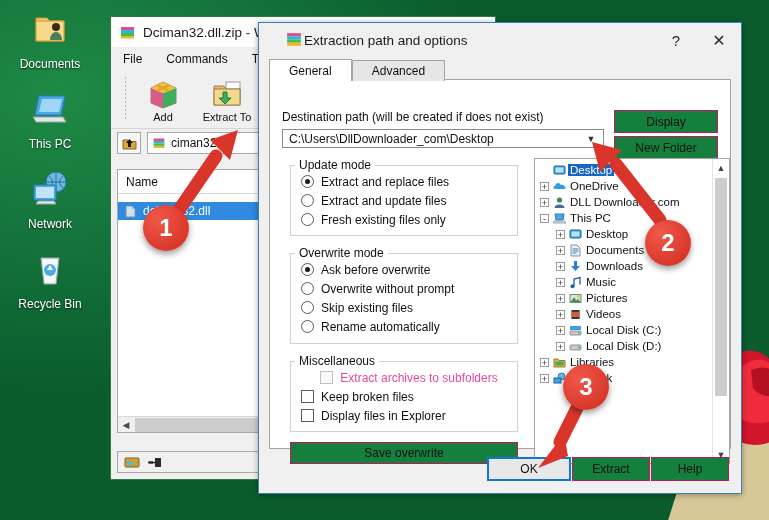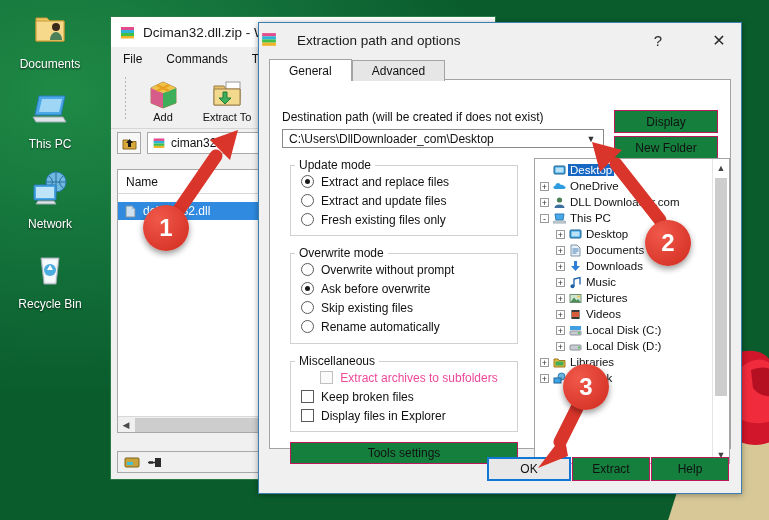--- a/index.html
+++ b/index.html
@@ -57,21 +57,21 @@
   .hscroll .arw { width:16px; height:16px; display:flex; align-items:center;
     justify-content:center; font-size:9px; color:#4c4c4c; }
   .hscroll .thumb { height:14px; flex:1; background:#cdcdcd; margin:0 1px; }
   #winrar .wr-status { position:absolute; left:6px; right:6px; bottom:6px; height:22px;
     background:#f0f0f0; border:1px solid #a8a8a8; display:flex; align-items:center;
     gap:7px; padding-left:6px; }
 
   
   #dlg { position:absolute; left:258px; top:22px; width:484px; height:472px;
     background:#f0f0f0; border:1px solid #3c7fb1; box-shadow:0 1px 6px rgba(0,0,0,.35); }
-  #dlg .d-title { height:34px; display:flex; align-items:center; padding-left:1px; gap:19px; }
+  #dlg .d-title { height:34px; display:flex; align-items:center; padding-left:26px; gap:1px; }
   #dlg .d-title .dt { font-size:13.5px; color:#1a1a1a; flex:1; }
   .tbtnq, .tbtnx { width:40px; height:30px; display:flex; align-items:center;
     justify-content:center; font-size:15px; color:#2b2b2b; }
   .tbtnx { width:44px; font-size:16px; }
 
   .tabs { display:flex; align-items:flex-end; height:22px; margin:2px 0 0 10px;
     position:relative; z-index:3; }
   .tab { height:21px; padding:0 19px; font-size:12px; color:#111;
     border:1px solid #a4a4a4; border-bottom:none; background:#e6e6e6;
     display:flex; align-items:center; }
@@ -336,26 +336,26 @@
       </div>
       <div class="rowopt">
         <span class="radio"></span>
         <span>Fresh existing files only</span>
       </div>
     </fieldset>
 
     <fieldset class="grp" id="grpOverwrite">
       <legend>Overwrite mode</legend>
       <div class="rowopt">
+        <span class="radio on"></span>
+        <span>Ask before overwrite</span>
+      </div>
+      <div class="rowopt">
         <span class="radio"></span>
         <span>Overwrite without prompt</span>
-      </div>
-      <div class="rowopt">
-        <span class="radio on"></span>
-        <span>Ask before overwrite</span>
       </div>
       <div class="rowopt">
         <span class="radio"></span>
         <span>Skip existing files</span>
       </div>
       <div class="rowopt">
         <span class="radio"></span>
         <span>Rename automatically</span>
       </div>
     </fieldset>
@@ -369,21 +369,21 @@
       <div class="rowopt">
         <span class="cbx"></span>
         <span>Keep broken files</span>
       </div>
       <div class="rowopt">
         <span class="cbx"></span>
         <span>Display files in Explorer</span>
       </div>
     </fieldset>
 
-    <div class="btn" id="btnSave">Tools settings</div>
+    <div class="btn" id="btnSave">Save overwrite</div>
 
     <div id="treebox">
       <div id="treeinner">
           <div class="tnode sel" style="padding-left: 0px;">
             <span class="exp"></span>
             <span class="ti">
               <svg width="13" height="13" viewBox="0 0 13 13">
                 <rect x="1" y="2" width="11" height="8" rx="1" fill="#3fa3e8" stroke="#20658f"></rect>
                 <rect x="2.5" y="3.5" width="8" height="5" fill="#b9e2f8"></rect>
               </svg>

